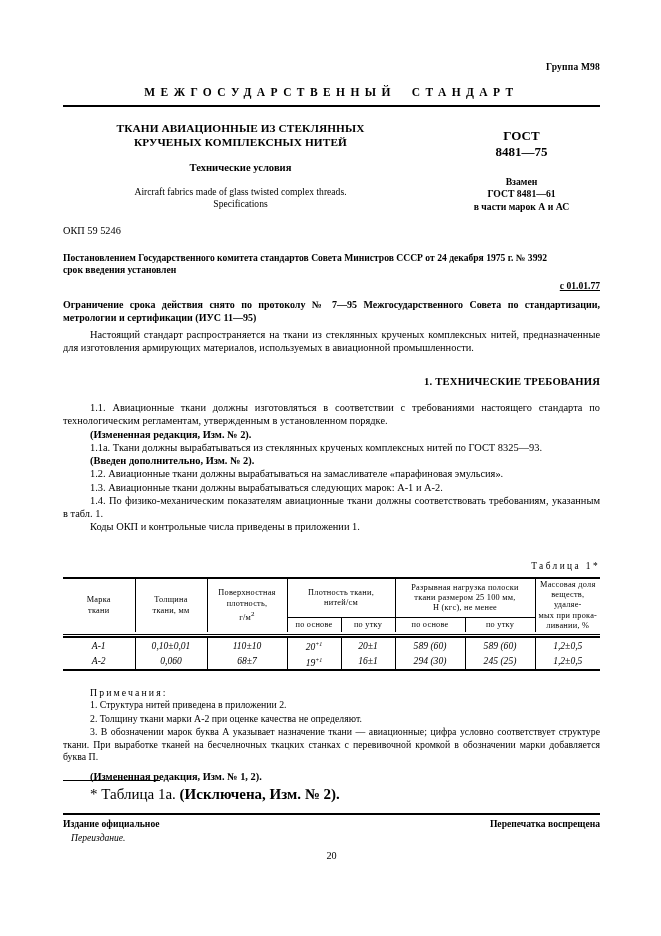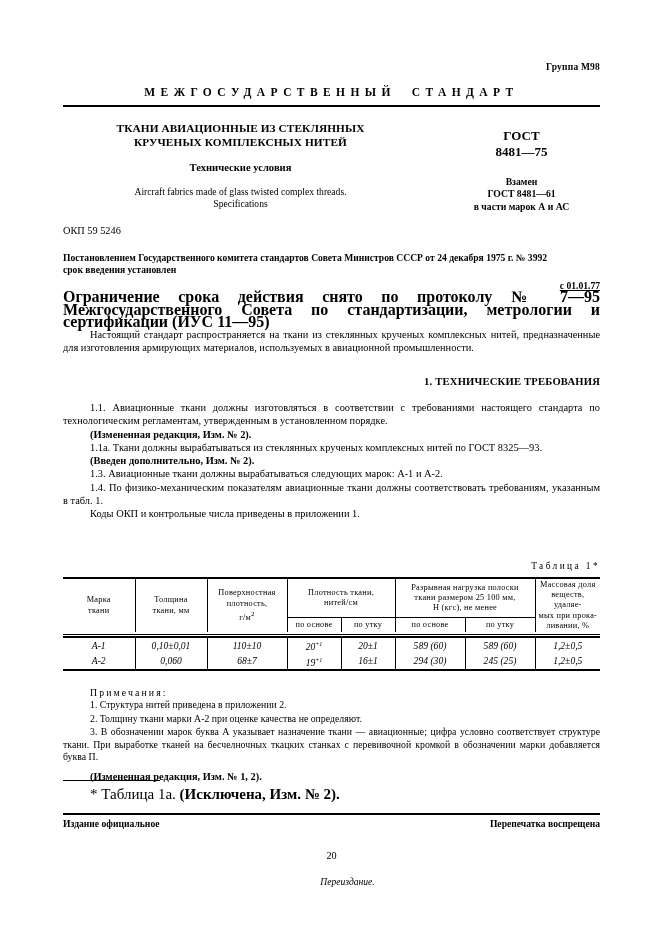--- a/index.html
+++ b/index.html
@@ -127,22 +127,22 @@
     line-height: 12.2px;
   }
   .res-date {
     margin-top: 4px;
     text-align: right;
     font-size: 9.6px;
     font-weight: bold;
     text-decoration: underline;
   }
   .res-note {
-    margin-top: 0;
-    font-size: 16px;
+    margin-top: 8px;
+    font-size: 10px;
     font-weight: bold;
     line-height: 12.4px;
     text-align: justify;
     text-justify: inter-word;
   }
 
   
   .scope {
     position: absolute;
     left: 0;
@@ -319,27 +319,26 @@
   }
   .foot-right {
     position: absolute;
     right: 0;
     top: 818px;
     font-size: 9.6px;
     font-weight: bold;
   }
   .reissue {
     position: absolute;
-    left: 16px;
+    left: 8px;
     top: 832px;
     width: 537px;
-    text-align: center;
+    text-align: left;
     font-size: 9.6px;
     font-style: italic;
-    margin-top: 44px;
   }
   .pagenum {
     position: absolute;
     left: 0;
     top: 850px;
     width: 537px;
     text-align: center;
     font-size: 10.2px;
   }
 </style>
@@ -389,20 +388,21 @@
 
     <div class="scope">Настоящий стандарт распространяется на ткани из  стеклянных крученых комплексных нитей, предназначенные для изготовления армирующих материалов, используемых в авиационной промышленности.</div>
 
     <div class="sect-head">1. ТЕХНИЧЕСКИЕ ТРЕБОВАНИЯ</div>
 
     <div class="body-block">
       <p class="p">1.1. Авиационные ткани должны изготовляться в соответствии с требованиями настоящего стандарта по технологическим регламентам, утвержденным в установленном порядке.</p>
       <p class="p bold nojust">(Измененная редакция, Изм. № 2).</p>
       <p class="p">1.1а. Ткани должны вырабатываться из стеклянных крученых комплексных нитей по ГОСТ 8325—93.</p>
       <p class="p bold nojust">(Введен дополнительно, Изм. № 2).</p>
+      <p class="p nojust">1.2. Авиационные ткани должны вырабатываться на замасливателе «парафиновая эмульсия».</p>
       <p class="p nojust">1.3. Авиационные ткани должны вырабатываться следующих марок: А-1 и А-2.</p>
       <p class="p">1.4. По физико-механическим показателям авиационные ткани должны соответствовать требованиям, указанным в табл. 1.</p>
       <p class="p nojust">Коды ОКП и контрольные числа приведены в приложении 1.</p>
     </div>
 
     <div class="tbl-caption">Таблица 1*</div>
 
     <div class="tbl-wrap">
       <table class="gost">
         <colgroup>

